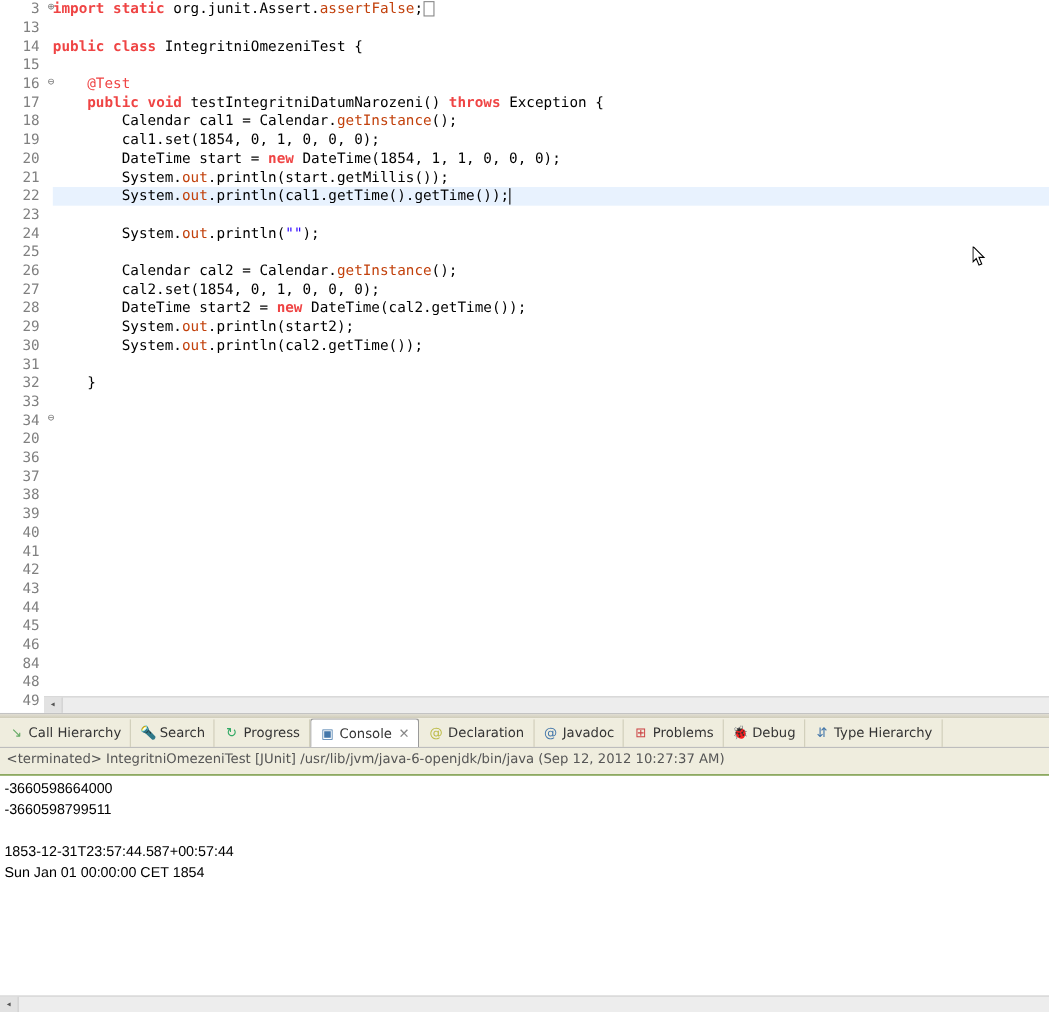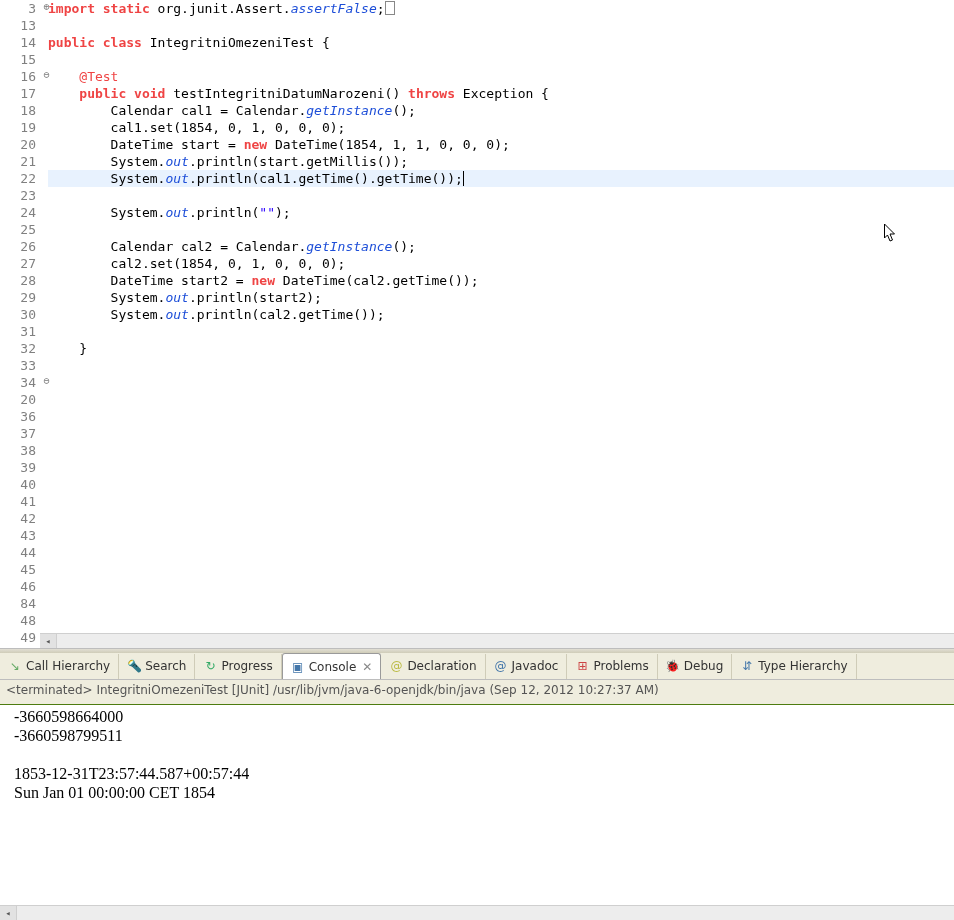--- a/index.html
+++ b/index.html
@@ -4,34 +4,34 @@
 <style>
   html,body{margin:0;padding:0;width:954px;height:920px;background:#fff;font-family:"DejaVu Sans Mono","Courier New",monospace;font-size:13px;color:#000;overflow:hidden}
   .editor{position:relative;height:648px;border-bottom:1px solid #bdbdbd}
   .gutter{position:absolute;left:0;top:0;width:40px;height:100%;background:#fff;text-align:right;color:#808080;font-size:13px;line-height:17px;user-select:none}
   .gutter .ln{height:17px;padding-right:4px;position:relative}
   .gutter .fold{position:absolute;right:-11px;top:2px;width:9px;height:9px;font-size:10px;line-height:9px;color:#7a7a7a;text-align:center}
   .code{position:absolute;left:48px;right:0;top:0;height:100%;white-space:pre;line-height:17px;font-size:13px}
   .code .row{height:17px}
   .row.current{background:#e8f2fe}
   .kw{color:#ef4444;font-weight:bold}
-  .st{color:#1d4ed8;font-style:italic}
+  .st{color:#c2410c;}
   .an{color:#ef4444}
   .str{color:#2a00ff}
   .rect{display:inline-block;width:8px;height:12px;border:1px solid #888;vertical-align:text-top}
   .hsb{position:absolute;left:40px;right:0;bottom:0;height:14px;background:#ededed;border-top:1px solid #cfcfcf}
   .hsb .lar{position:absolute;left:0;top:0;width:16px;height:14px;background:#e2e2e2;border-right:1px solid #cfcfcf;text-align:center;font-size:9px;line-height:14px;color:#555}
   .sep{height:4px;background:linear-gradient(#e1ded4,#cfccb8)}
   .tabs{display:flex;align-items:center;height:26px;background:#efedde;border-bottom:1px solid #bdbdbd;font-family:"DejaVu Sans",Arial,sans-serif;font-size:12px;color:#333;overflow:hidden}
   .tab{display:flex;align-items:center;gap:4px;padding:0 8px;height:25px;border-right:1px solid #cfccb8;white-space:nowrap}
   .tab.active{background:#fff;border:1px solid #9a9a9a;border-bottom:1px solid #fff;border-radius:3px 3px 0 0;margin-top:1px;height:25px}
   .tab .x{color:#888;font-size:12px;margin-left:2px}
   .ic{display:inline-block;width:14px;height:14px;font-size:12px;line-height:14px;text-align:center}
   .status{height:18px;padding:3px 6px;background:#efedde;font-family:"DejaVu Sans",Arial,sans-serif;font-size:12px;color:#555;border-bottom:1px solid #4d7c0f}
-  .console{padding:2px 14px;font-family:Liberation Serif, serif;font-size:16px;line-height:19px;white-space:pre;height:180px}
+  .console{padding:2px 4px;font-family:Liberation Sans, sans-serif;font-size:13px;line-height:19px;white-space:pre;height:180px}
   .bhsb{position:absolute;left:0;right:0;bottom:0;height:14px;background:#ededed;border-top:1px solid #cfcfcf}
   .bhsb .lar{position:absolute;left:0;top:0;width:16px;height:14px;background:#e2e2e2;border-right:1px solid #cfcfcf;text-align:center;font-size:9px;line-height:14px;color:#555}
   .cursor-arrow{position:absolute;width:13px;height:19px;pointer-events:none;z-index:999}
 </style>
 </head>
 <body>
 
 <div class="editor">
   <div class="gutter" id="gutter">
       <div class="ln">3<span class="fold">⊕</span></div>

